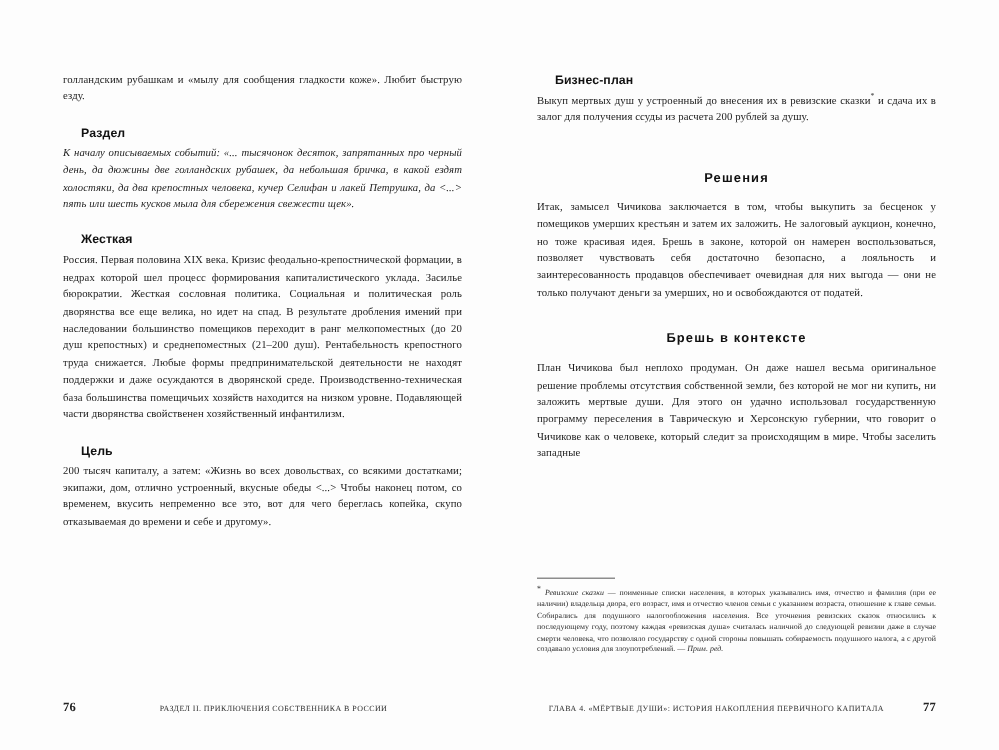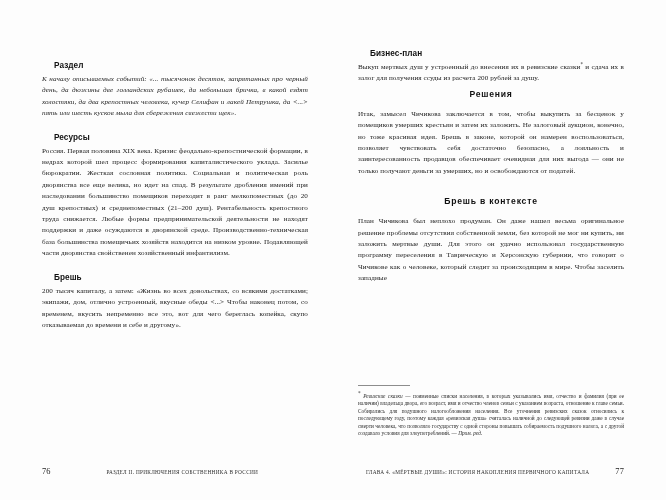--- a/index.html
+++ b/index.html
@@ -65,21 +65,21 @@
     margin: 12px 0 3px 12px;
     font-family: "Liberation Sans", sans-serif;
     font-size: 8.2px;
     font-weight: bold;
     line-height: 11px;
     letter-spacing: 0.01em;
     text-align: left;
     color: #111;
   }
   h2.head-center {
-    margin: 4px 0 9px 0;
+    margin: 28px 0 9px 0;
     font-family: "Liberation Sans", sans-serif;
     font-size: 8.6px;
     font-weight: bold;
     line-height: 11px;
     letter-spacing: 0.09em;
     text-align: center;
     color: #111;
   }
   h2.head-center.tight { margin-top: 19px; }
 
@@ -119,21 +119,21 @@
     align-items: baseline;
     font-size: 5.4px;
     color: #3a3a3a;
   }
   .page-left .footer  { padding: 0 25px 0 42px; }
   .page-right .footer { padding: 0 42px 0 25px; gap: 12px; }
 
   .folio {
     font-family: "Liberation Serif", serif;
     font-size: 8.4px;
-    font-weight: normal;
+    font-weight: bold;
     color: #222;
     letter-spacing: 0.02em;
   }
   .running-head {
     flex: 1;
     font-family: "Liberation Serif", serif;
     font-size: 5.3px;
     text-transform: uppercase;
     letter-spacing: 0.055em;
     color: #2e2e2e;
@@ -151,30 +151,31 @@
 </head>
 <body>
 
 <div class="spread">
 
   <div class="gutter"></div>
 
   <div class="page page-left">
     <div class="page-inner">
 
+      <p class="body-text">голландским рубашкам и «мылу для сообщения гладкости коже». Любит быструю езду.</p>
 
       <h2 class="head-left">Раздел</h2>
 
       <p class="body-text italic-quote">К началу описываемых событий: «... тысячонок десяток, запрятанных про черный день, да дюжины две голландских рубашек, да небольшая бричка, в какой ездят холостяки, да два крепостных человека, кучер Селифан и лакей Петрушка, да &lt;...&gt; пять или шесть кусков мыла для сбережения свежести щек».</p>
 
-      <h2 class="head-left">Ресурсы</h2>
+      <h2 class="head-left">Жесткая</h2>
 
       <p class="body-text">Россия. Первая половина XIX века. Кризис феодально-крепостнической формации, в недрах которой шел процесс формирования капиталистического уклада. Засилье бюрократии. Жесткая сословная политика. Социальная и политическая роль дворянства все еще велика, но идет на спад. В результате дробления имений при наследовании большинство помещиков переходит в ранг мелкопоместных (до 20 душ крепостных) и среднепоместных (21–200 душ). Рентабельность крепостного труда снижается. Любые формы предпринимательской деятельности не находят поддержки и даже осуждаются в дворянской среде. Производственно-техническая база большинства помещичьих хозяйств находится на низком уровне. Подавляющей части дворянства свойственен хозяйственный инфантилизм.</p>
 
-      <h2 class="head-left">Брешь</h2>
+      <h2 class="head-left">Цель</h2>
 
       <p class="body-text">200 тысяч капиталу, а затем: «Жизнь во всех довольствах, со всякими достатками; экипажи, дом, отлично устроенный, вкусные обеды &lt;...&gt; Чтобы наконец потом, со временем, вкусить непременно все это, вот для чего береглась копейка, скупо отказываемая до времени и себе и другому».</p>
 
     </div>
 
     <div class="footer">
       <span class="folio">76</span>
       <span class="running-head">Раздел II. Приключения собственника в России</span>
     </div>
   </div>

